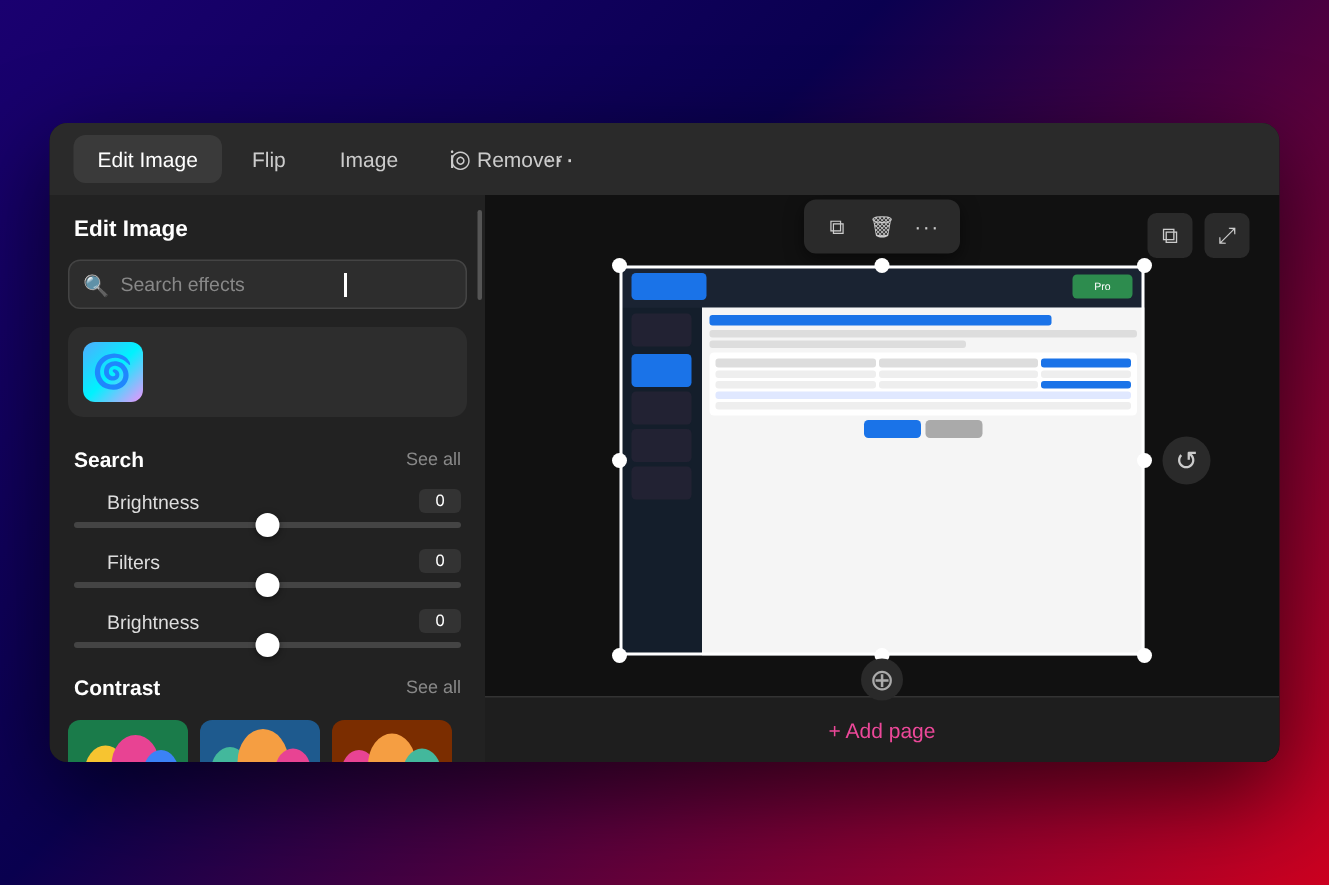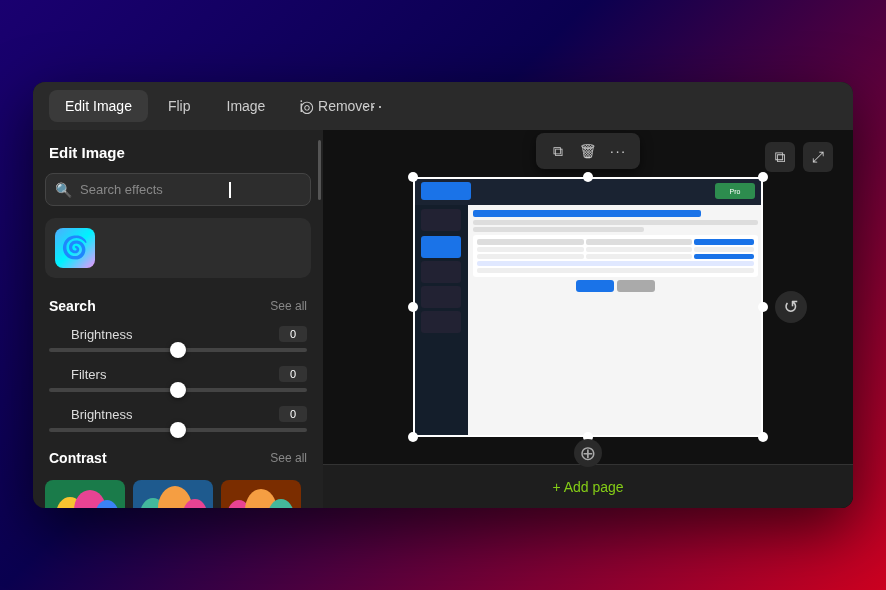--- a/index.html
+++ b/index.html
@@ -370,21 +370,21 @@
       cursor: pointer;
     }
 
     
     .add-page-bar {
       background: #1e1e1e;
       height: 44px;
       display: flex;
       align-items: center;
       justify-content: center;
-      color: #84cc16;
+      color: #ec4899;
       font-size: 14px;
       cursor: pointer;
       border-top: 1px solid #333;
       flex-shrink: 0;
     }
 
     
     .scroll-indicator {
       position: absolute;
       right: 2px;

